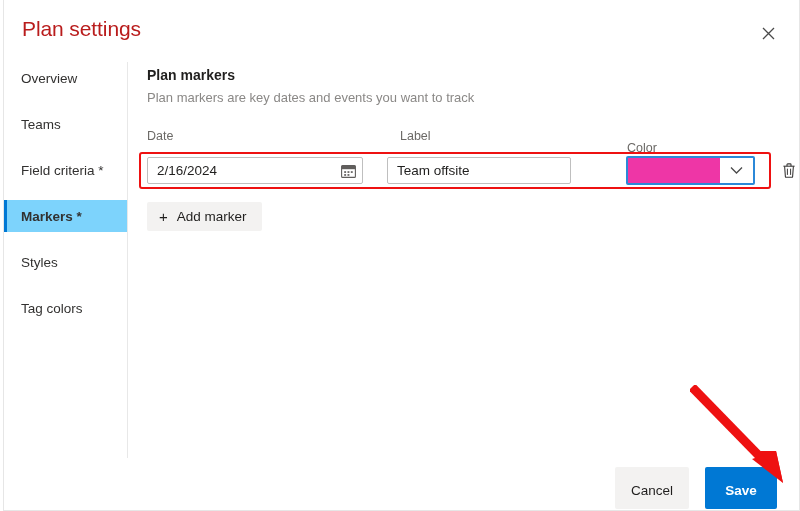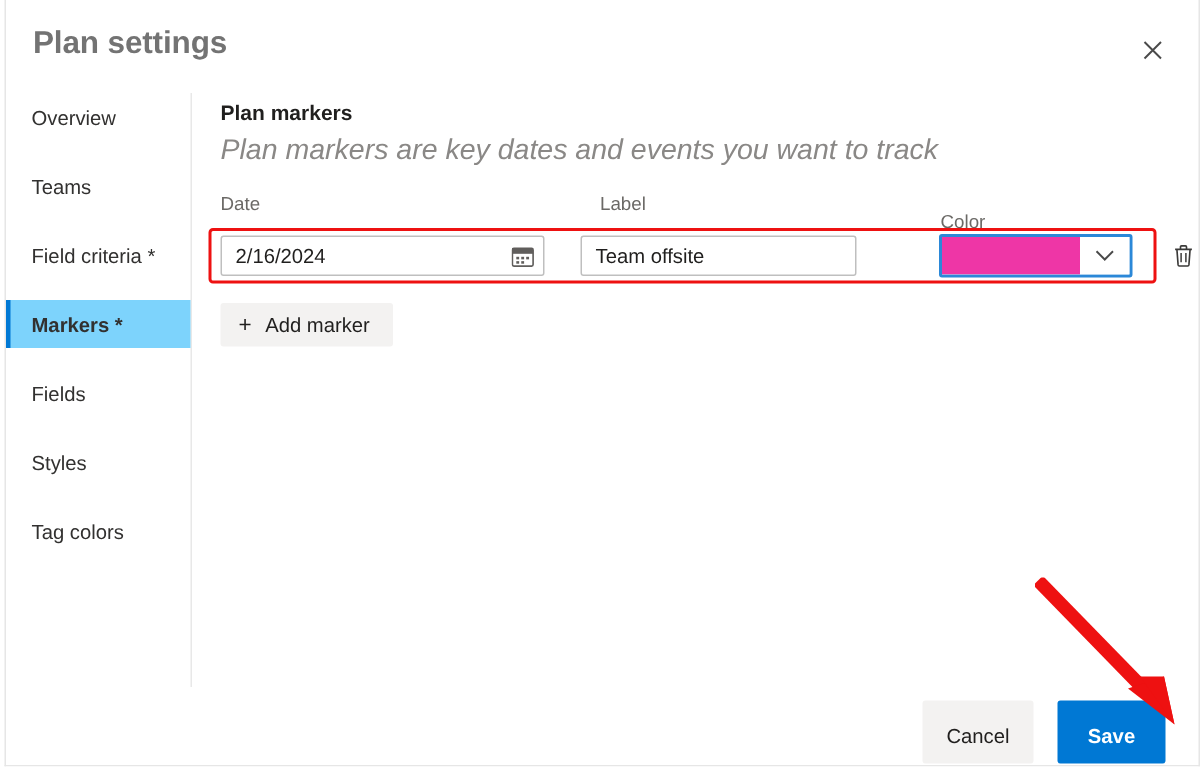--- a/index.html
+++ b/index.html
@@ -35,22 +35,22 @@
     position: absolute;
     left: 0; top: 0;
     width: 100%;
     height: 62px;
   }
   #dialog-title {
     position: absolute;
     left: 18px;
     top: 17px;
     font-size: 21px;
-    font-weight: 700;
-    color: #737373;
+    font-weight: 400;
+    color: #b91c1c;
     letter-spacing: -0.1px;
   }
   #close-button {
     position: absolute;
     right: 18px;
     top: 20px;
     width: 26px;
     height: 26px;
     display: flex;
     align-items: center;
@@ -112,23 +112,22 @@
     left: 19px;
     top: 5px;
     font-size: 14px;
     font-weight: 600;
     color: #201f1e;
   }
   #section-desc {
     position: absolute;
     left: 19px;
     top: 28px;
-    font-size: 19px;
+    font-size: 13px;
     color: #8a8886;
-    font-style: italic;
   }
 
   
   .col-header {
     position: absolute;
     top: 67px;
     font-size: 12.5px;
     color: #6b6966;
   }
   #col-date  { left: 19px; }
@@ -307,23 +306,20 @@
       <span>Overview</span>
     </div>
     <div class="nav-item">
       <span>Teams</span>
     </div>
     <div class="nav-item dirty">
       <span>Field criteria *</span>
     </div>
     <div class="nav-item dirty selected">
       <span>Markers *</span>
-    </div>
-    <div class="nav-item">
-      <span>Fields</span>
     </div>
     <div class="nav-item">
       <span>Styles</span>
     </div>
     <div class="nav-item">
       <span>Tag colors</span>
     </div>
   </nav>
 
   <div id="content">

